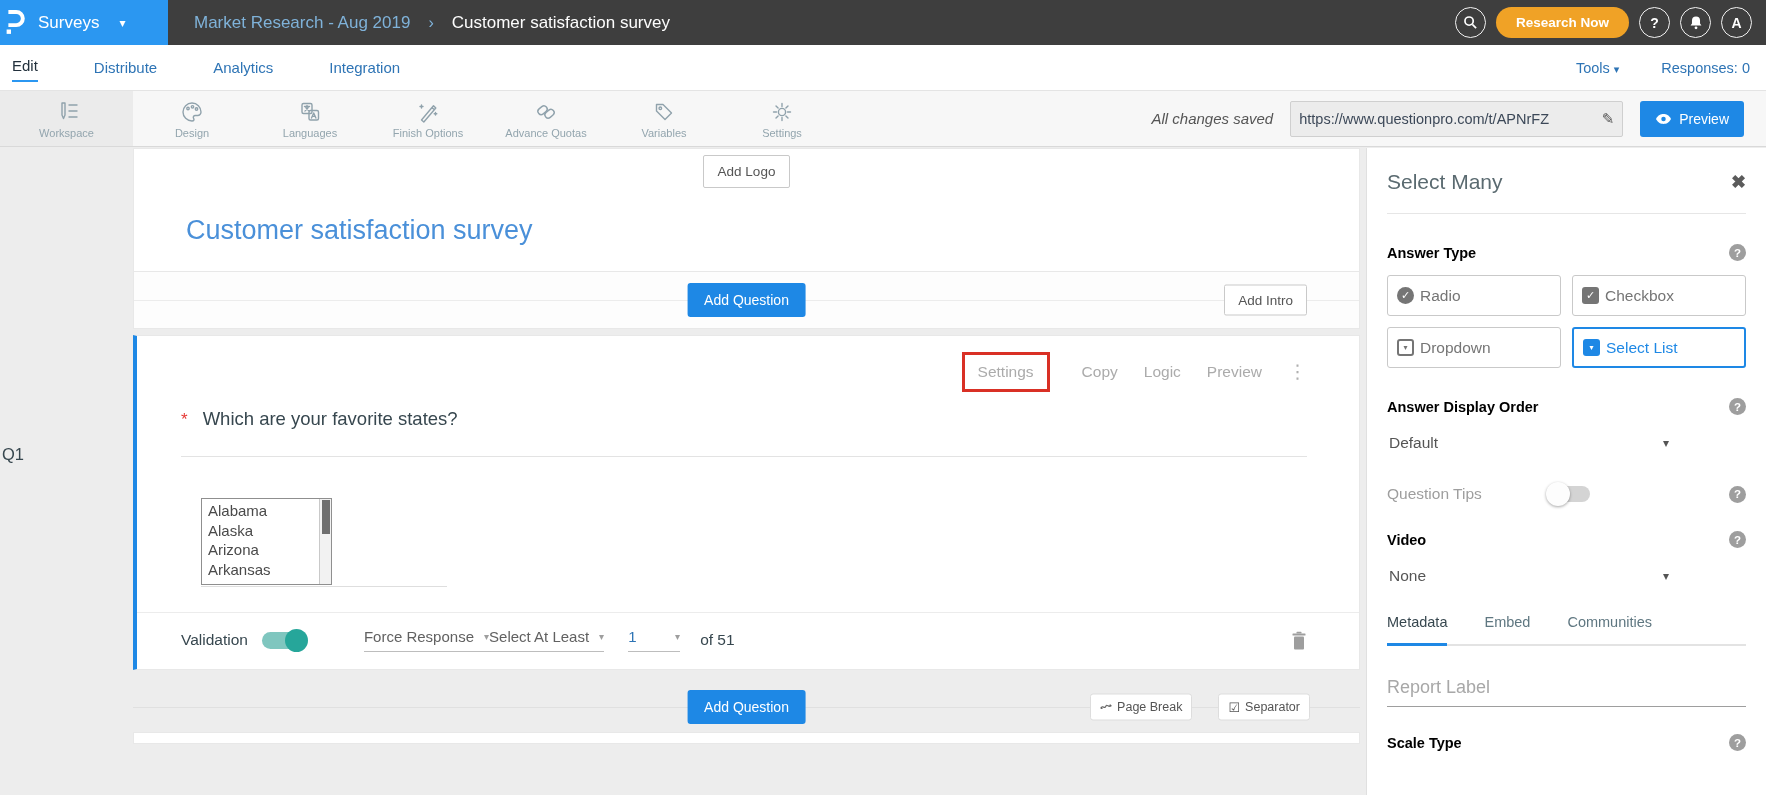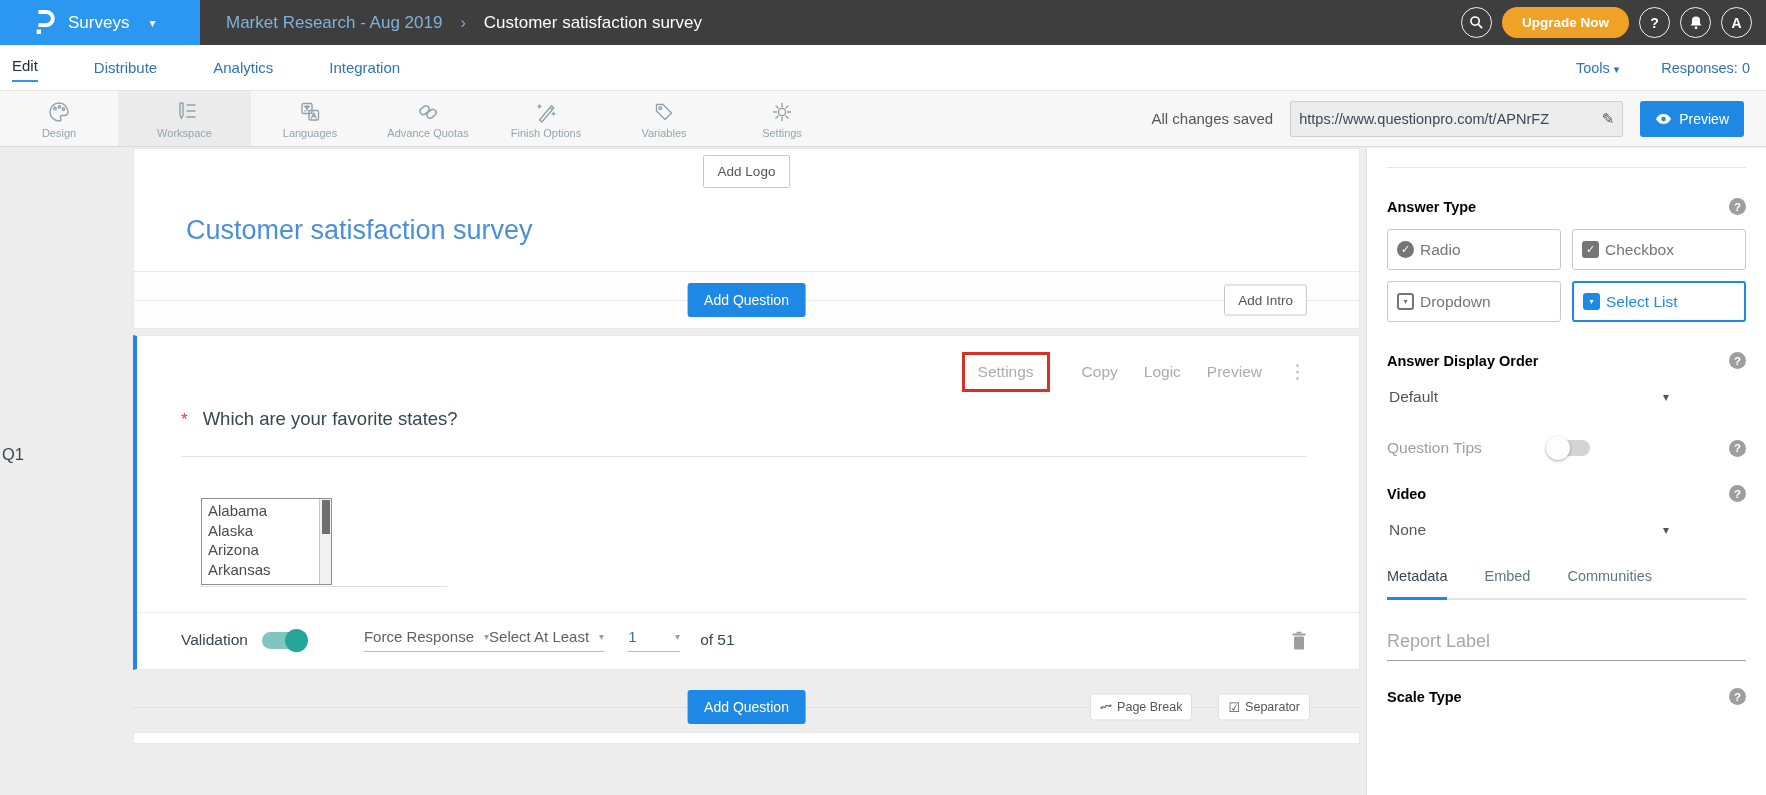--- a/index.html
+++ b/index.html
@@ -1,21 +1,21 @@
 <!DOCTYPE html>
 <html><head>
 <meta charset="utf-8">
 <style>
   * { margin:0; padding:0; box-sizing:border-box; }
   html,body { width:1766px; height:795px; overflow:hidden; }
   body { font-family:"Liberation Sans", sans-serif; background:#ededed; position:relative; }
 
   
   .topbar { height:45px; background:#3e3e3e; display:flex; align-items:center; }
-  .logo-box { width:200px; height:45px; background:#2b97f1; display:flex; align-items:center; padding-left:34px; gap:13px; flex-shrink:0; }
+  .logo-box { width:168px; height:45px; background:#2b97f1; display:flex; align-items:center; padding-left:4px; gap:13px; flex-shrink:0; }
   .qp-logo { display:flex; align-items:center; }
   .surveys-label { color:#fff; font-size:17px; }
   .surveys-caret { color:#fff; font-size:12px; margin-left:7px; }
   .breadcrumb { display:flex; align-items:center; margin-left:26px; font-size:17px; }
   .crumb-folder { color:#7fb2d9;text-align:right; }
   .crumb-sep { color:#7fb2d9; margin:0 18px; font-size:16px; }
   .crumb-current { color:#fdfdfd; }
   .topbar-right { margin-left:auto; display:flex; align-items:center; gap:10px; padding-right:14px; }
   .tb-circle { width:31px; height:31px; border:1.6px solid #f2f2f2; border-radius:50%; display:flex; align-items:center; justify-content:center; color:#fff; font-weight:bold; font-size:14px; cursor:pointer; }
   .upgrade-btn { background:#f0a226; border:none; color:#fff; font-weight:bold; font-size:13.5px; height:31px; padding:0 20px; border-radius:16px; cursor:pointer; font-family:inherit; }
@@ -29,21 +29,21 @@
   .tools-link .caret { font-size:11px; }
   .responses-text { color:#2e74b5; font-size:14.5px; }
 
   
   .toolbar { height:57px; background:#f7f7f7; border-top:1px solid #e4e4e4; border-bottom:1px solid #d9d9d9; display:flex; align-items:stretch; }
   .tool-item { width:118px; display:flex; flex-direction:column; align-items:center; justify-content:center; gap:2px; cursor:pointer; }
   .tool-item.active { background:#ebebeb; width:133px; }
   .tool-item svg { stroke:#90a2ac; fill:none; stroke-width:1.4; stroke-linecap:round; stroke-linejoin:round; }
   .tool-label { font-size:11px; color:#93a5ae; }
   .toolbar-right { margin-left:auto; display:flex; align-items:center; gap:17px; padding-right:22px; }
-  .save-status { color:#555; font-size:15px; }
+  .save-status { font-style:italic; color:#555; font-size:15px; }
   .url-wrap { width:333px; height:36px; background:#ececec; border:1px solid #cfcfcf; border-radius:2px; display:flex; align-items:center; padding:0 8px; }
   .url-input { flex:1; border:none; background:transparent; font-size:14.5px; color:#3c4858; font-family:inherit; outline:none; min-width:0; }
   .pencil-icon { color:#555; font-size:15px; cursor:pointer; }
   .preview-btn { background:#1e88e5; color:#fff; border:none; border-radius:3px; height:36px; padding:0 15px; font-size:14px; display:flex; align-items:center; gap:7px; cursor:pointer; font-family:inherit; }
 
   
   .content { position:absolute; top:148px; left:0; right:0; bottom:0; display:flex; }
   .main { flex:1; position:relative; }
   .q1-label { position:absolute; left:2px; top:297px; font-size:16.5px; color:#37474f; }
   .column { position:absolute; left:133px; width:1227px; top:0; }
@@ -149,21 +149,21 @@
     <span class="crumb-sep">›</span>
     <span class="crumb-current">Customer satisfaction survey</span>
   </div>
   <div class="topbar-right">
     <div class="tb-circle">
       <svg width="15" height="15" viewBox="0 0 16 16">
         <circle cx="6.5" cy="6.5" r="4.4" stroke="#fff" stroke-width="1.8" fill="none"></circle>
         <line x1="10" y1="10" x2="14" y2="14" stroke="#fff" stroke-width="1.8"></line>
       </svg>
     </div>
-    <button class="upgrade-btn">Upgrade Now</button>
+    <button class="upgrade-btn">Research Now</button>
     <div class="tb-circle">
         <span>?</span>
       </div>
     <div class="tb-circle">
       <svg width="14" height="15" viewBox="0 0 16 17">
         <path d="M8 1.5 a4.6 4.6 0 0 1 4.6 4.6 v3.4 l1.6 2.5 h-12.4 l1.6 -2.5 v-3.4 a4.6 4.6 0 0 1 4.6 -4.6 z" fill="#fff"></path>
         <circle cx="8" cy="14.6" r="1.6" fill="#fff"></circle>
       </svg>
     </div>
     <div class="tb-circle">
@@ -177,58 +177,58 @@
   <span class="nav-tab">Distribute</span>
   <span class="nav-tab">Analytics</span>
   <span class="nav-tab">Integration</span>
   <div class="nav-right">
     <span class="tools-link"><span>Tools</span> <span class="caret">▾</span></span>
     <span class="responses-text">Responses: 0</span>
   </div>
 </div>
 
 <div class="toolbar">
+  <div class="tool-item active">
+    <svg width="26" height="26" viewBox="0 0 26 26">
+      <path d="M8 4 h3 v12 l-1.5 3.5 L8 16 z"></path>
+        <path d="M15 6 h8 M15 12 h8 M15 18 h8"></path>
+    </svg>
+    <span class="tool-label">Workspace</span>
+  </div>
   <div class="tool-item">
     <svg width="26" height="26" viewBox="0 0 26 26">
       <path d="M13 4 a9 9 0 1 0 0 18 c2 0 2.4-1.4 1.6-2.7 -0.8-1.3 0-2.8 1.8-2.8 h2.2 a3.4 3.4 0 0 0 3.4-3.5 A9 9 0 0 0 13 4 z"></path>
       <circle cx="9" cy="9.5" r="1.2"></circle>
         <circle cx="13.5" cy="7.8" r="1.2"></circle>
         <circle cx="17.5" cy="10" r="1.2"></circle>
     </svg>
     <span class="tool-label">Design</span>
   </div>
-  <div class="tool-item active">
-    <svg width="26" height="26" viewBox="0 0 26 26">
-      <path d="M8 4 h3 v12 l-1.5 3.5 L8 16 z"></path>
-        <path d="M15 6 h8 M15 12 h8 M15 18 h8"></path>
-    </svg>
-    <span class="tool-label">Workspace</span>
-  </div>
   <div class="tool-item">
     <svg width="26" height="26" viewBox="0 0 26 26">
       <rect x="5" y="4.5" width="10" height="10" rx="1.5"></rect>
       <path d="M7.5 7.5 h5 M10 6.5 v1 M8 12 c1.5-1 3-2.5 3.5-4.5 M12 12 c-1.5-1-3-2.5-3.5-4.5"></path>
       <rect x="12" y="11.5" width="9.5" height="9.5" rx="1.5"></rect>
       <path d="M14.5 19 l2.2-5 2.2 5 M15.3 17.4 h2.8"></path>
     </svg>
     <span class="tool-label">Languages</span>
   </div>
   <div class="tool-item">
     <svg width="26" height="26" viewBox="0 0 26 26">
+      <path d="M6.5 21 L17 8.5 l2.3 2.3 L8.8 23 z M17 8.5 l1.5-1.8 2.3 2.3 -1.5 1.8"></path>
+      <path d="M6.5 6 v3 M5 7.5 h3 M20.5 13.5 v2.5 M19.2 14.7 h2.6"></path>
+    </svg>
+    <span class="tool-label">Finish Options</span>
+  </div>
+  <div class="tool-item">
+    <svg width="26" height="26" viewBox="0 0 26 26">
       <rect x="4.5" y="8" width="10" height="6.5" rx="3.2" transform="rotate(-40 9.5 11.2)"></rect>
       <rect x="11.5" y="11.5" width="10" height="6.5" rx="3.2" transform="rotate(-40 16.5 14.7)"></rect>
     </svg>
     <span class="tool-label">Advance Quotas</span>
-  </div>
-  <div class="tool-item">
-    <svg width="26" height="26" viewBox="0 0 26 26">
-      <path d="M6.5 21 L17 8.5 l2.3 2.3 L8.8 23 z M17 8.5 l1.5-1.8 2.3 2.3 -1.5 1.8"></path>
-      <path d="M6.5 6 v3 M5 7.5 h3 M20.5 13.5 v2.5 M19.2 14.7 h2.6"></path>
-    </svg>
-    <span class="tool-label">Finish Options</span>
   </div>
   <div class="tool-item">
     <svg width="26" height="26" viewBox="0 0 26 26">
       <path d="M5.5 5.5 h6.5 l8.5 8.5 -6.5 6.5 -8.5-8.5 z"></path>
       <circle cx="9.3" cy="9.3" r="1.3"></circle>
     </svg>
     <span class="tool-label">Variables</span>
   </div>
   <div class="tool-item">
     <svg width="26" height="26" viewBox="0 0 26 26">
@@ -343,20 +343,24 @@
             <span>Separator</span>
           </button>
         </div>
       </div>
 
       <div class="next-strip"></div>
     </div>
   </div>
 
   <div class="sidebar">
+    <div class="sb-header">
+      <span class="sb-title">Select Many</span>
+      <span class="sb-close">✖</span>
+    </div>
     <div class="sb-divider"></div>
 
     <div class="sb-labelrow mt30">
       <span class="sb-label">Answer Type</span>
       <span class="help-dot">?</span>
     </div>
     <div class="atype-grid">
       <button class="atype-btn">
         <span class="ticon circle">
             <span>✓</span>

